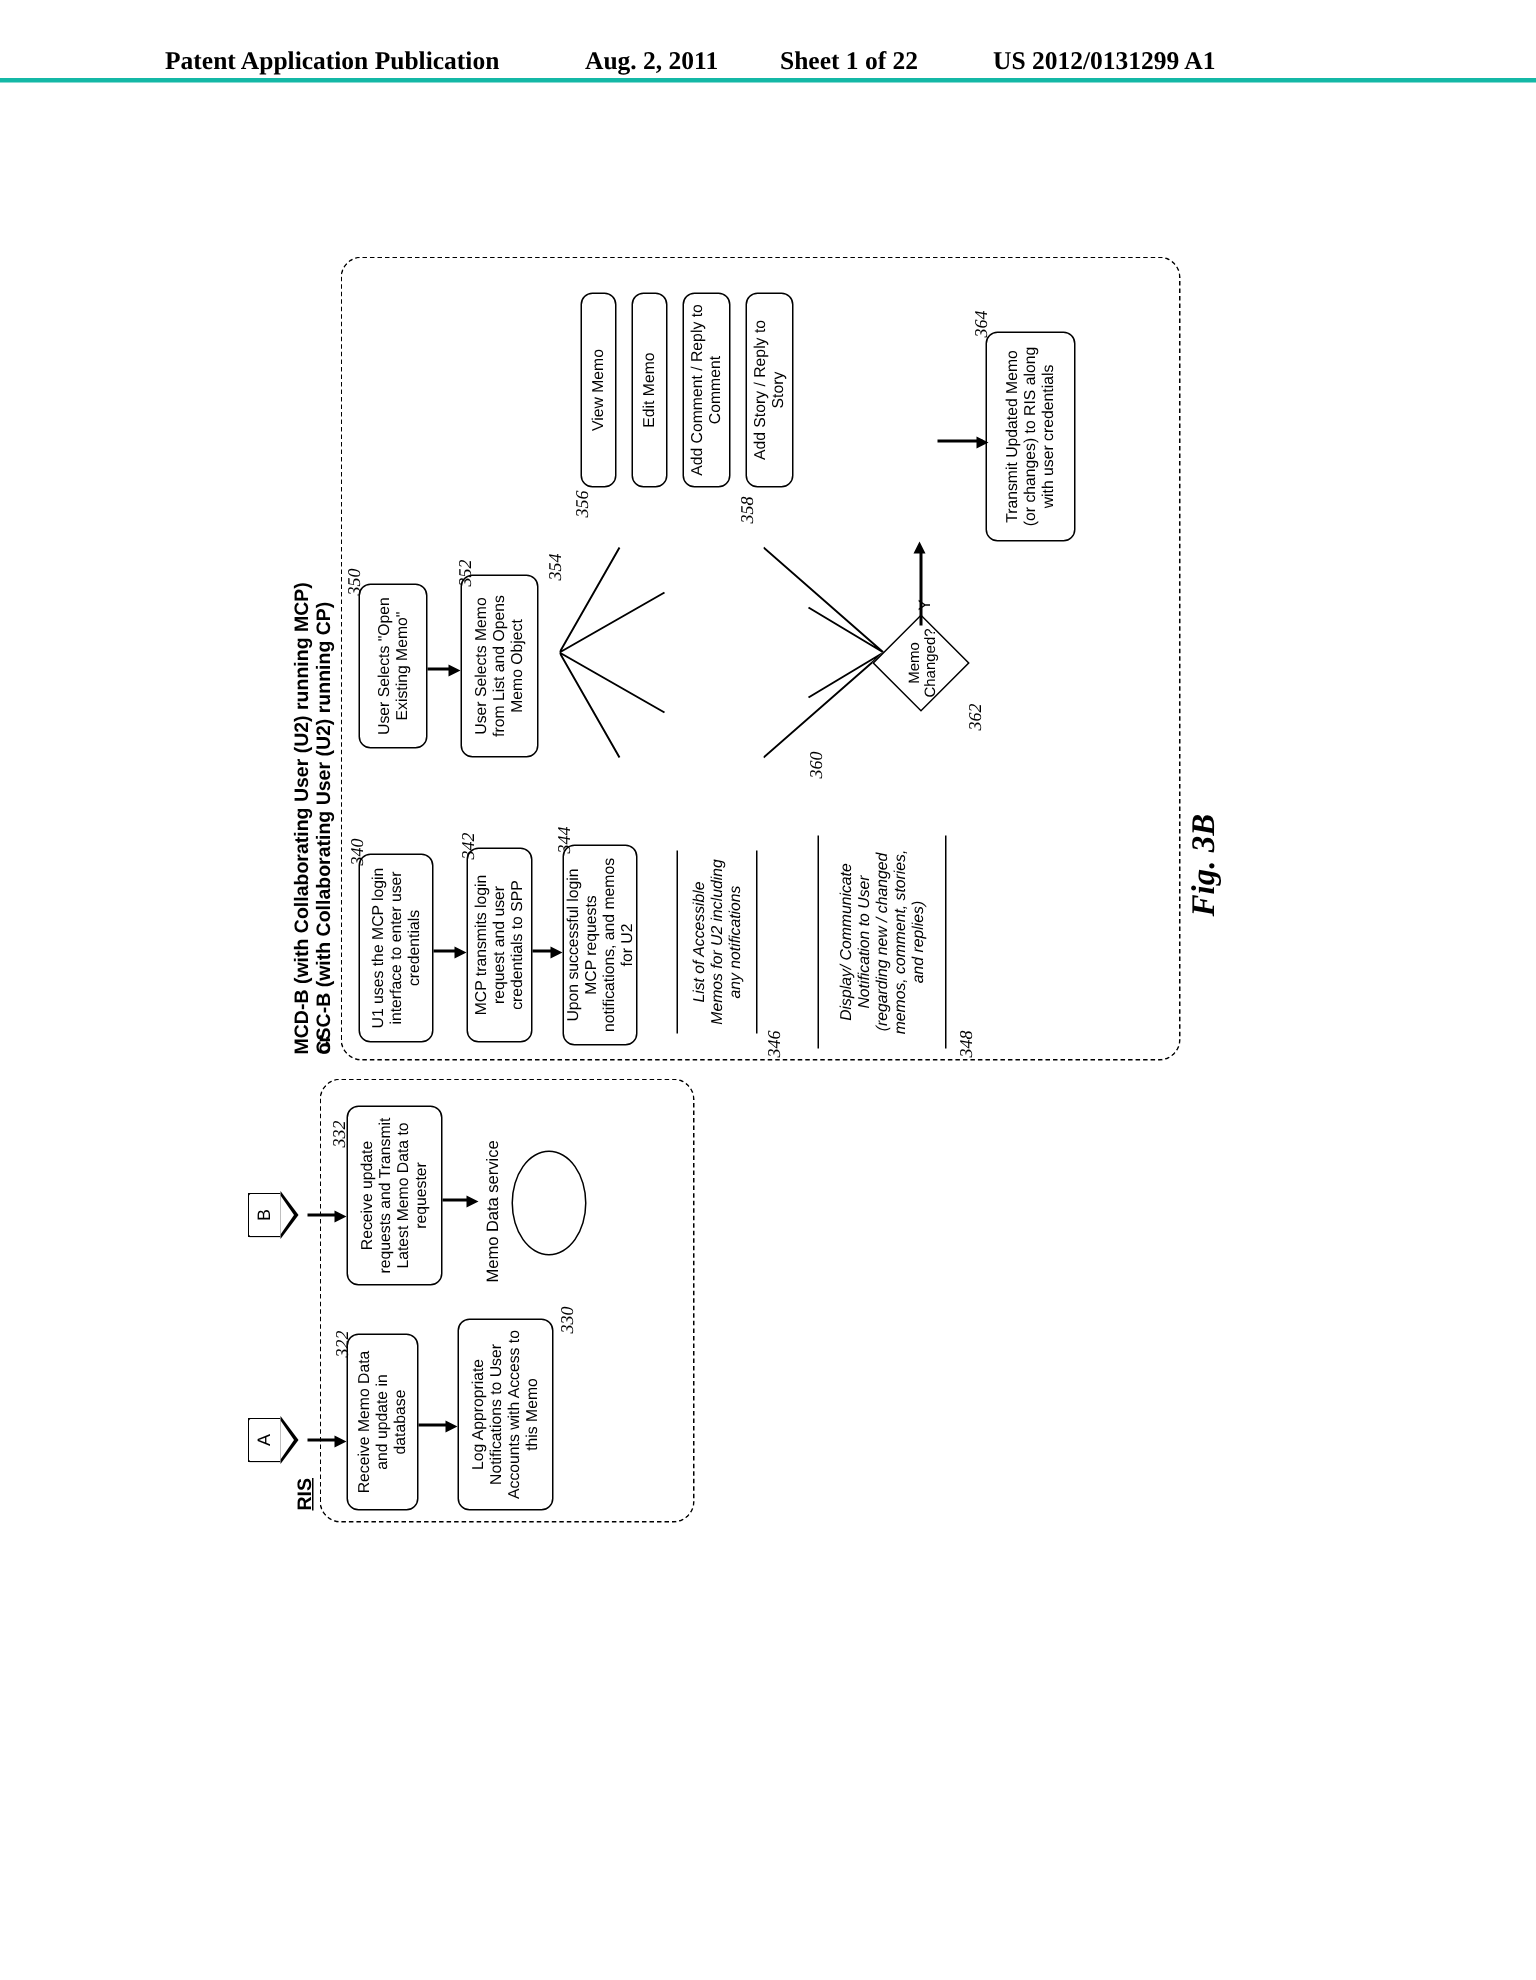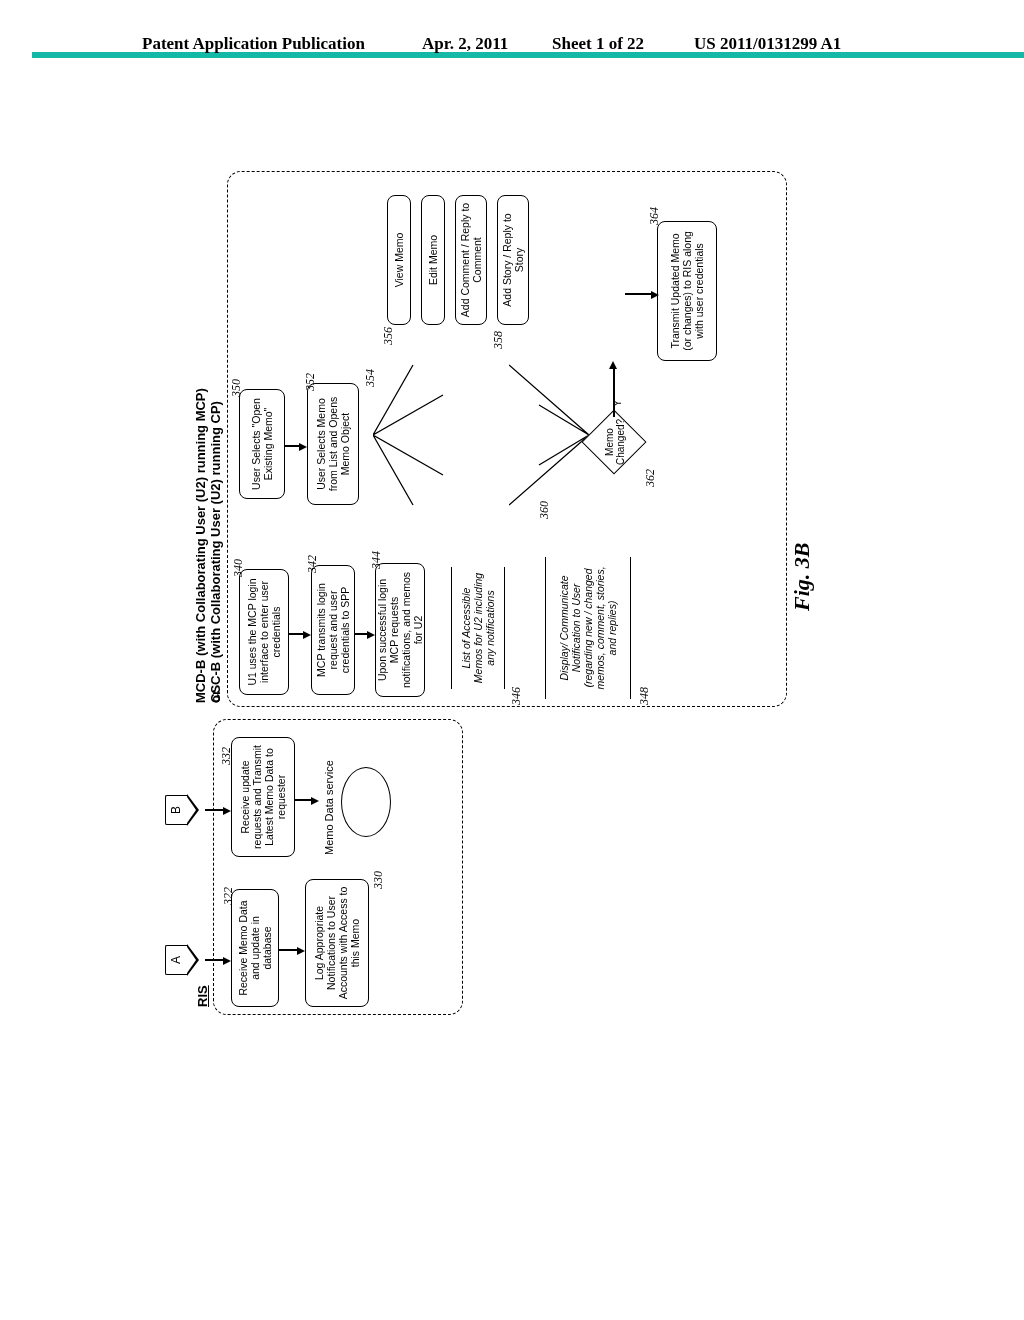--- a/index.html
+++ b/index.html
@@ -9,24 +9,23 @@
     background: #fff;
     font-family: "Times New Roman", serif;
     position: relative;
   }
   .header {
     position: absolute;
     top: 52px;
     left: 0;
     right: 0;
     height: 30px;
-    border-top: 6px solid #14b8a6;
+    border-top: 3px solid #14b8a6;
     font-size: 17px;
     font-weight: bold;
-    margin-left: 32px;
   }
   .header .left { position: absolute; left: 110px; top: -24px; }
   .header .mid  { position: absolute; left: 390px; top: -24px; }
   .header .midr { position: absolute; left: 520px; top: -24px; }
   .header .right{ position: absolute; left: 662px; top: -24px; }
 
   .figure-area {
     position: absolute;
     top: 165px;
     left: 193px;
@@ -120,23 +119,23 @@
     position: relative;
     left: -12px;
     top: 12px;
   }
 </style>
 </head>
 <body>
 
 <div class="header">
   <span class="left">Patent Application Publication</span>
-  <span class="mid">Apr. 2, 2011</span>
+  <span class="mid">Aug. 2, 2011</span>
   <span class="midr">Sheet 1 of 22</span>
-  <span class="right">US 2011/0131299 A1</span>
+  <span class="right">US 2012/0131299 A1</span>
 </div>
 
 <div class="figure-area">
   <div class="rotated">
 
     <div class="lane-label" style="left:8px; top:2px; text-decoration: underline;">RIS</div>
     <div class="lane-label" style="left:312px; top:0px;">
       <span>MCD-B (with Collaborating User (U2) running MCP) or</span>
       <span style="text-decoration: underline; margin-left:-16px"> </span>
     </div>

